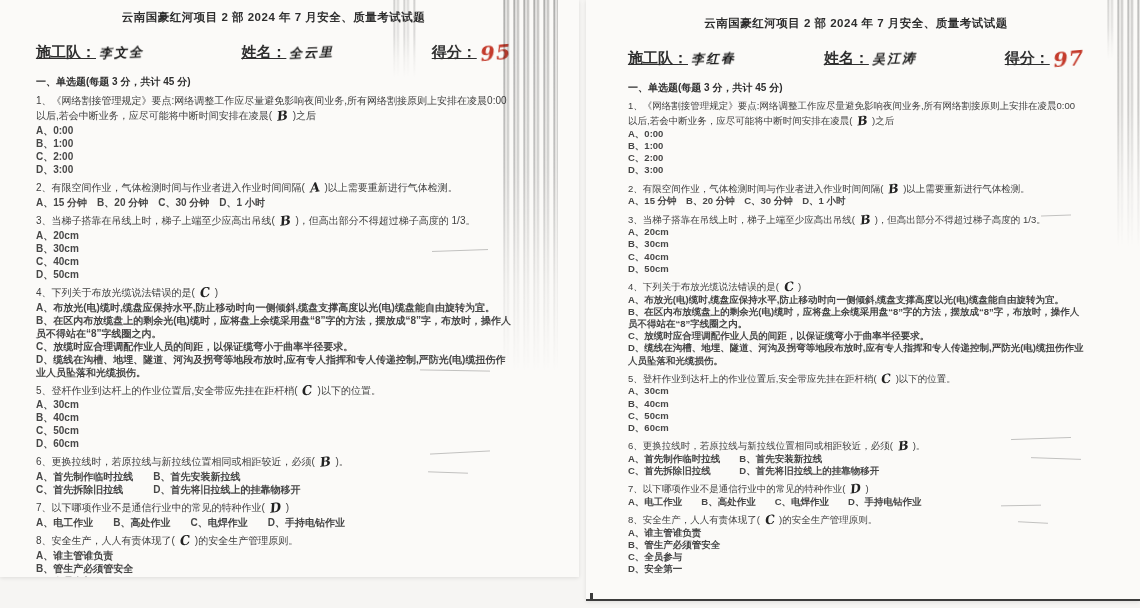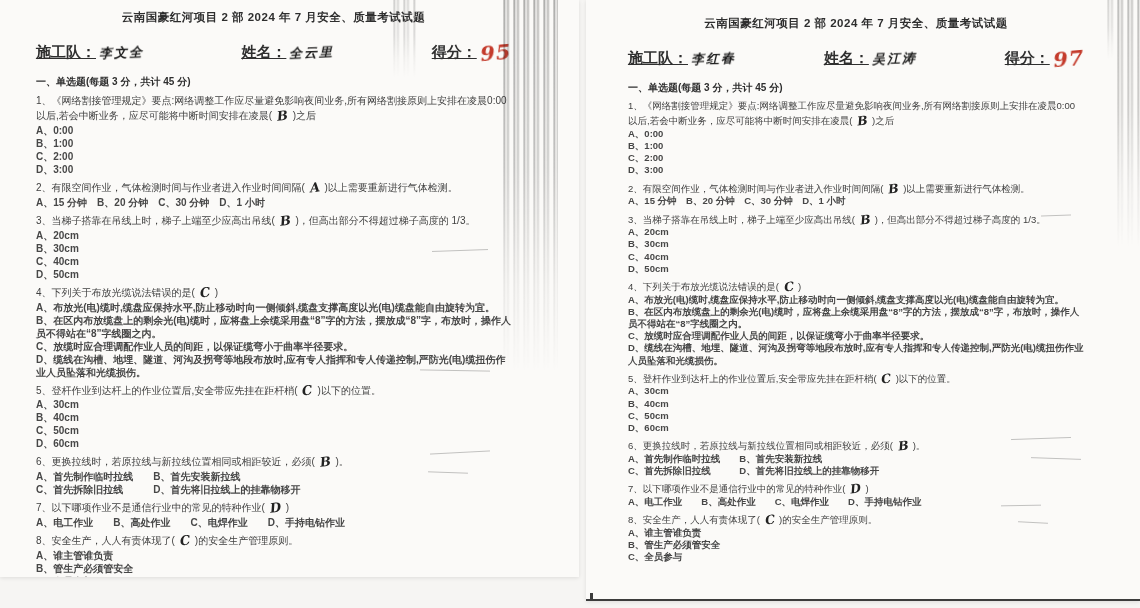--- a/index.html
+++ b/index.html
@@ -198,20 +198,21 @@
         </div>
         <div class="question">
           <div class="stem"><span>7、以下哪项作业不是通信行业中的常见的特种作业( </span><span class="ans">D</span><span> )</span></div>
           <div class="opt">A、电工作业　　B、高处作业　　C、电焊作业　　D、手持电钻作业</div>
         </div>
         <div class="question">
           <div class="stem"><span>8、安全生产，人人有责体现了( </span><span class="ans">C</span><span> )的安全生产管理原则。</span></div>
           <div class="opt">A、谁主管谁负责</div>
           <div class="opt">B、管生产必须管安全</div>
           <div class="opt">C、全员参与</div>
+          <div class="opt">D、安全第一</div>
         </div>
       </div>
 
     <div class="streaks r"></div>
     <div class="streaks r2"></div>
     <div class="mark" style="left:455px;top:215px;width:30px;transform:rotate(-2deg);"></div>
     <div class="mark" style="left:425px;top:438px;width:60px;transform:rotate(-2deg);"></div>
     <div class="mark" style="left:445px;top:458px;width:50px;transform:rotate(2deg);"></div>
     <div class="mark" style="left:415px;top:505px;width:40px;transform:rotate(-1deg);"></div>
     <div class="mark" style="left:432px;top:522px;width:30px;transform:rotate(3deg);"></div>

